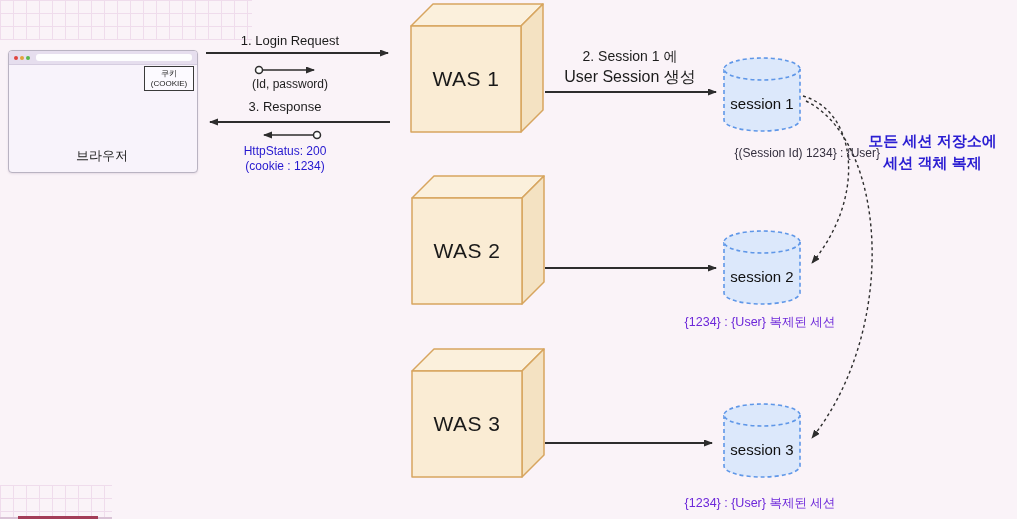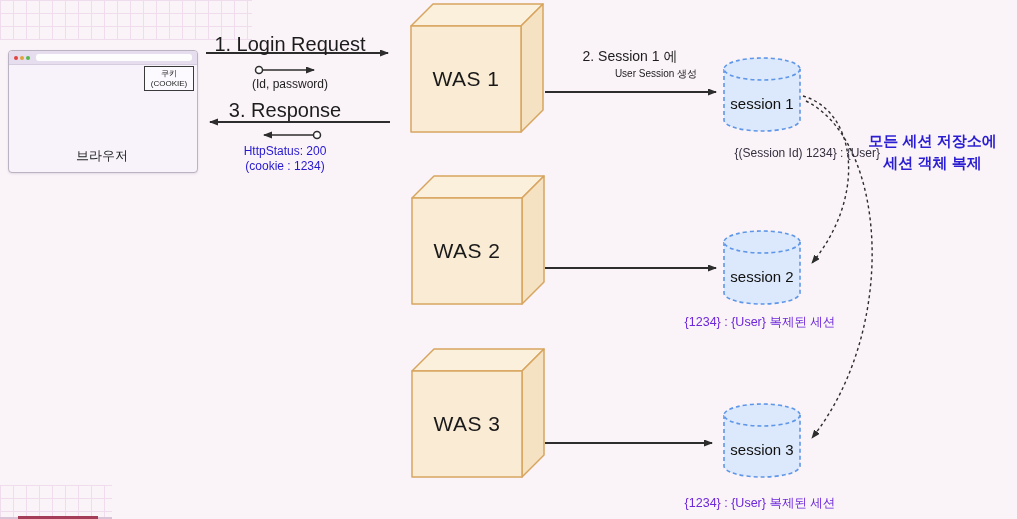--- a/index.html
+++ b/index.html
@@ -34,21 +34,21 @@
   .cookie-box{
     position:absolute;top:15px;right:3px;width:48px;padding:2px 0;
     border:1px solid #3a3a3a;background:#fcfaff;font-size:8px;line-height:1.2;
     text-align:center;color:#222;
   }
   .browser-label{position:absolute;left:8px;top:147px;width:188px;text-align:center;
     font-size:13px;color:#1a1a1a;}
 
   
   .t{position:absolute;text-align:center;color:#1c1c1c;}
-  .f14{font-size:20px;}
+  .f14{font-size:13px;}
   .f12{font-size:12px;}
   .blue{color:#2518cf;}
   .cap{font-size:12px;color:#35303f;}
   .cap-blue{font-size:12.5px;color:#6d28d9;}
   .note{font-size:15px;font-weight:bold;color:#2b1ed2;line-height:1.45;}
 
   
   .was{position:absolute;width:134px;height:130px;}
   .was svg{position:absolute;left:0;top:0;}
   .was .lbl{position:absolute;left:0;top:22px;width:112px;height:108px;
@@ -116,21 +116,21 @@
   </div>
   <div class="browser-label node t">브라우저</div>
 
   <div class="t f14 node" style="left:210px;top:33px;width:160px;">1. Login Request</div>
   <div class="t f12 node" style="left:210px;top:77px;width:160px;">(Id, password)</div>
   <div class="t f14 node" style="left:205px;top:99px;width:160px;">3. Response</div>
   <div class="t f12 blue node" style="left:205px;top:144px;width:160px;">HttpStatus: 200</div>
   <div class="t f12 blue node" style="left:205px;top:159px;width:160px;">(cookie : 1234)</div>
 
   <div class="t node" style="left:550px;top:48px;width:160px;font-size:14px;">2.  Session 1 에</div>
-  <div class="t node" style="left:576px;top:67px;width:160px;font-size:10px;">User Session 생성</div>
+  <div class="t node" style="left:550px;top:67px;width:160px;font-size:16px;">User Session 생성</div>
 
   <div class="was node" style="left:410px;top:3px;">
     <svg width="134" height="130">
       <g stroke="#d7a55f" stroke-width="1.5" stroke-linejoin="round">
         <polygon points="1,23 23,1 133,1 111,23" fill="#fbf0dc"></polygon>
         <polygon points="111,23 133,1 133,107 111,129" fill="#f4e2c2"></polygon>
         <rect x="1" y="23" width="110" height="106" fill="#faecd4"></rect>
       </g>
     </svg>
     <div class="lbl">WAS 1</div>

